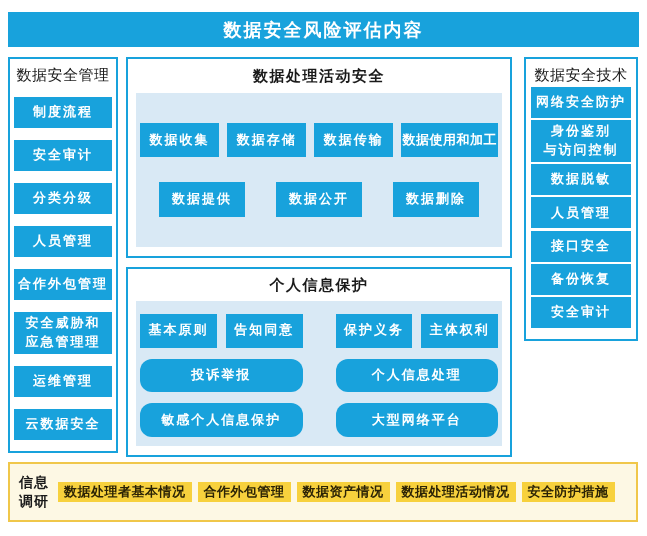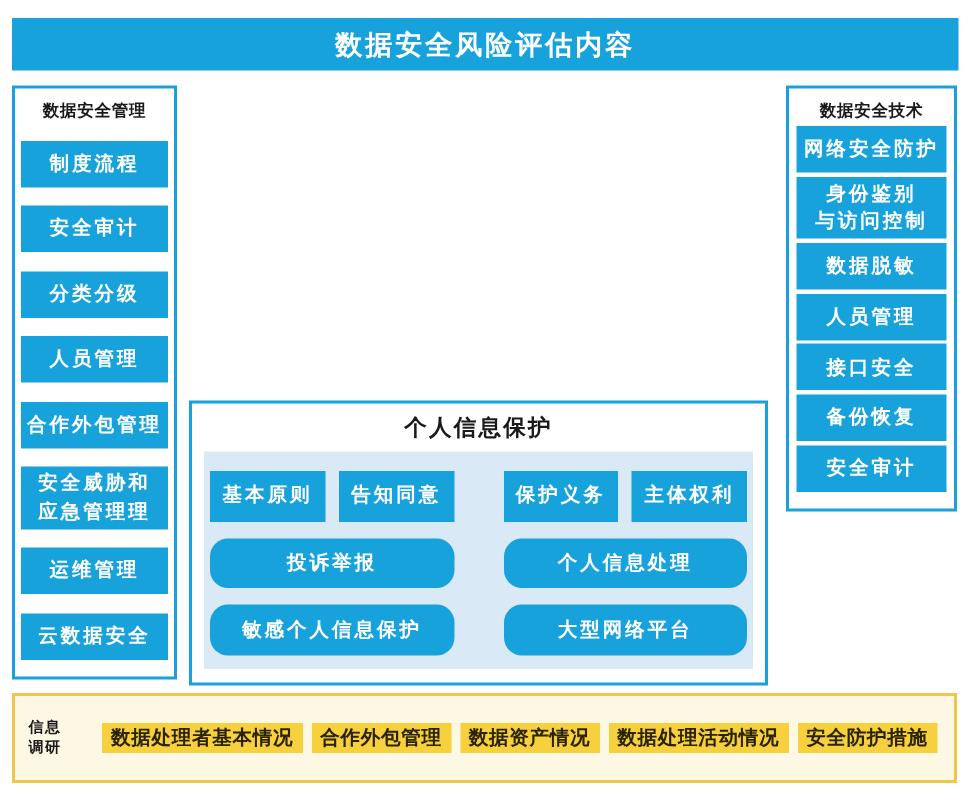--- a/index.html
+++ b/index.html
@@ -17,21 +17,21 @@
   }
 
   .side-box {
     display: flex; flex-direction: column; align-items: center;
     justify-content: space-between; padding: 7px 4px 11px;
   }
   .left-box  { left: 8px;   top: 57px; width: 110px; height: 396px; }
   .right-box { left: 524px; top: 57px; width: 114px; height: 284px; }
 
   .side-title {
-    font-size: 11px; font-weight: bold; color: #1a1a1a; letter-spacing: 0.5px;
+    font-size: 15px; font-weight: normal; color: #1a1a1a; letter-spacing: 0.5px;
     text-align: center; white-space: nowrap;
   }
 
   .btn {
     background: #18a2dc; color: #ffffff; font-size: 13px; font-weight: bold;
     display: flex; align-items: center; justify-content: center; text-align: center;
     letter-spacing: 2px; white-space: pre-line; line-height: 1.45; box-sizing: border-box;
   }
   .side-btn { width: 98px; min-height: 31px; padding: 2px 0; }
   .right-box .side-btn { width: 100px; }
@@ -62,22 +62,22 @@
   .p2-half { flex: 1 1 0; display: flex; gap: 9px; }
   .p2-half .btn { flex: 1 1 0; }
   .p2-row > .btn { flex: 1 1 0; border-radius: 12px; }
 
   .bottom {
     position: absolute; left: 8px; top: 462px; width: 630px; height: 60px;
     background: #fdf8e4; border: 2px solid #f0c74a; box-sizing: border-box;
     display: flex; align-items: center; gap: 6px; padding: 0 9px;
   }
   .bottom-label {
-    font-size: 10px; font-weight: bold; color: #1a1a1a; white-space: pre-line;
-    line-height: 1.35; text-align: center; letter-spacing: 1px; flex: 0 0 auto; margin-right: 21px;
+    font-size: 14px; font-weight: bold; color: #1a1a1a; white-space: pre-line;
+    line-height: 1.35; text-align: center; letter-spacing: 1px; flex: 0 0 auto; margin-right: 3px;
   }
   .ybtn {
     background: #f7d13d; color: #2b2305; height: 20px; padding: 0 6px;
     display: flex; align-items: center; justify-content: center;
     font-size: 13px; font-weight: bold; letter-spacing: 0.5px; white-space: nowrap;
   }
 </style>
 </head>
 <body>
 
@@ -93,20 +93,36 @@
     <div class="btn side-btn">安全审计</div>
     <div class="btn side-btn">分类分级</div>
     <div class="btn side-btn">人员管理</div>
     <div class="btn side-btn">合作外包管理</div>
     <div class="btn side-btn">安全威胁和
 应急管理理</div>
     <div class="btn side-btn">运维管理</div>
     <div class="btn side-btn">云数据安全</div>
   </div>
 
+  <div class="box mid-box mid-box1">
+    <div class="mid-title">数据处理活动安全</div>
+    <div class="panel panel1">
+      <div class="p1-row1">
+        <div class="btn">数据收集</div>
+        <div class="btn">数据存储</div>
+        <div class="btn">数据传输</div>
+        <div class="btn wide">数据使用和加工</div>
+      </div>
+      <div class="p1-row2">
+        <div class="btn">数据提供</div>
+        <div class="btn">数据公开</div>
+        <div class="btn">数据删除</div>
+      </div>
+    </div>
+  </div>
 
   <div class="box mid-box mid-box2">
     <div class="mid-title">个人信息保护</div>
     <div class="panel panel2">
       <div class="p2-row">
         <div class="p2-half">
           <div class="btn">基本原则</div>
           <div class="btn">告知同意</div>
         </div>
         <div class="p2-half">

